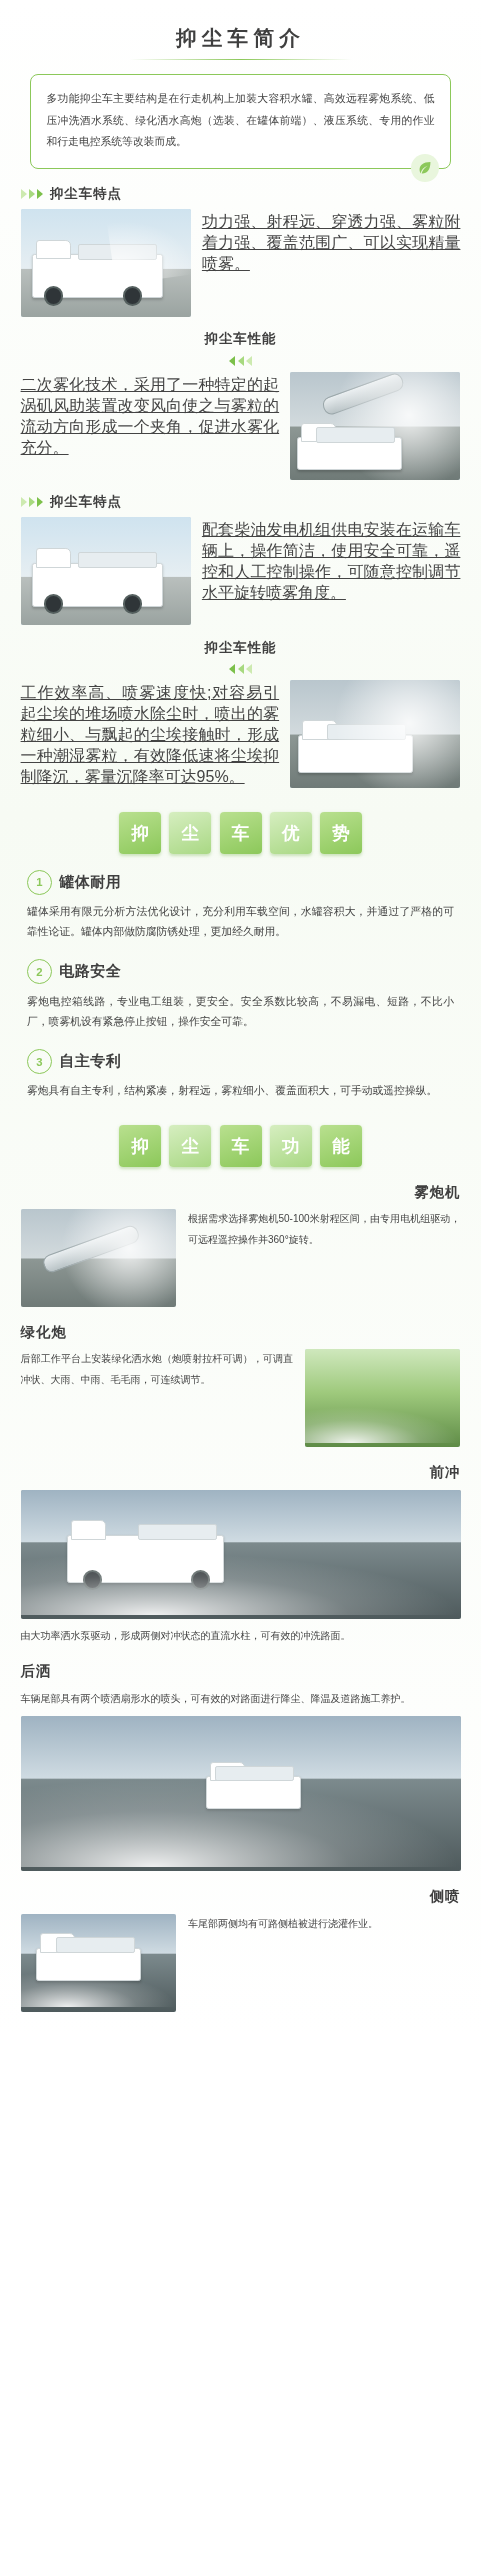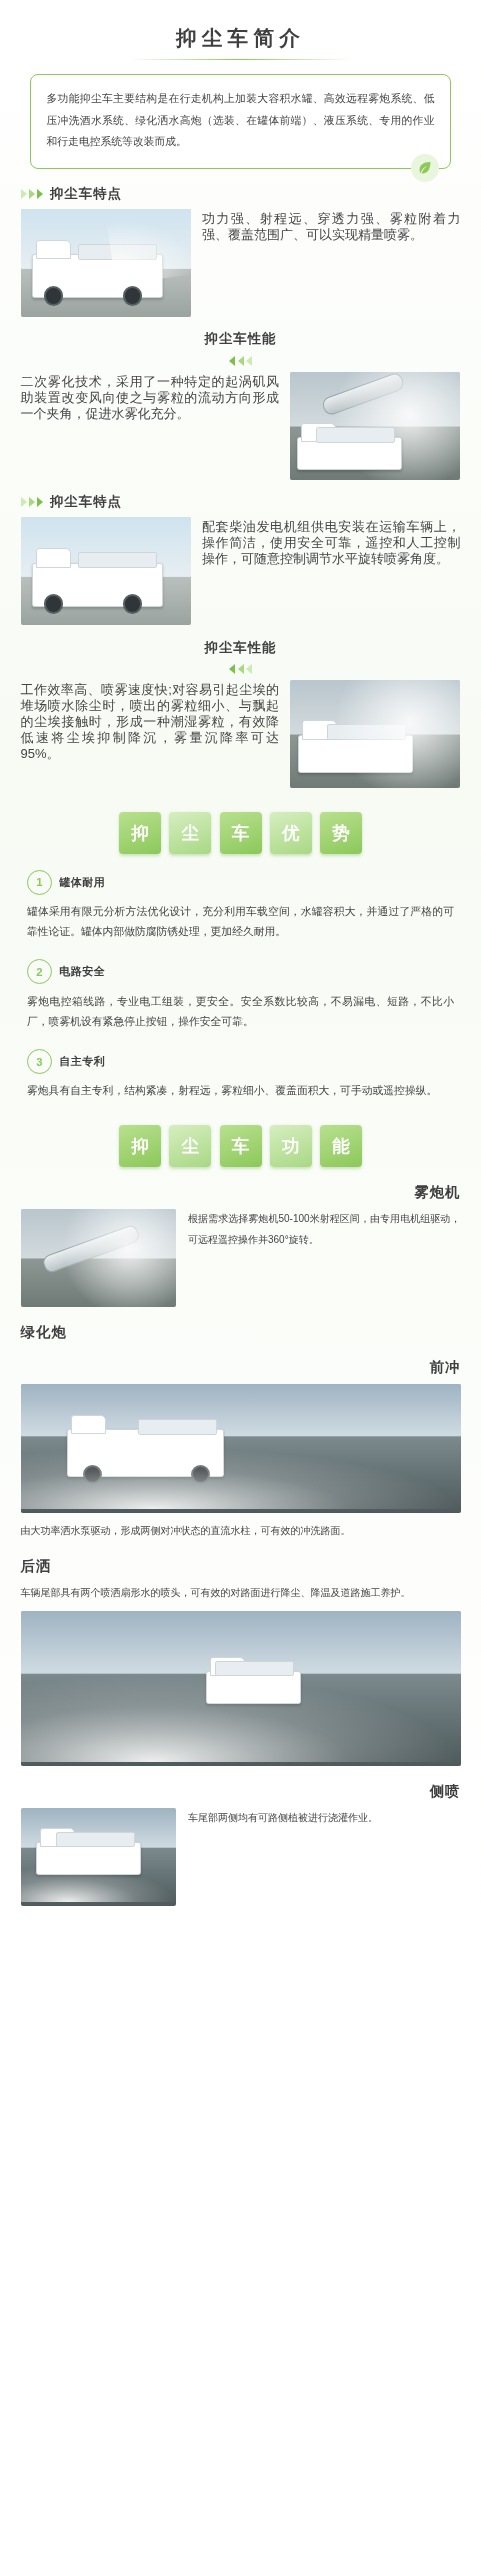--- a/index.html
+++ b/index.html
@@ -124,25 +124,26 @@
     width: 170px;
     height: 108px;
     border-radius: 2.1px;
     flex: 0 0 170px;
     position: relative;
     overflow: hidden;
     background: #bcd2dd;
   }
   .feature-text {
     flex: 1;
-    font-size: 13px;
-    line-height: 16px;
+    font-size: 16px;
+    line-height: 21px;
     color: #444;
     text-align: justify;
     padding-top: 2.1px;
+    text-decoration: underline;
   }
 
   
   .ph-sky {
     position: absolute; inset: 0;
     background: linear-gradient(180deg,#cfe3ef 0%, #e6eef2 55%, #b9bfbd 56%, #9aa3a0 100%);
   }
   .ph-sky.gray {
     background: linear-gradient(180deg,#b9c6cd 0%, #d2dadd 50%, #8d9794 51%, #6f7a77 100%);
   }
@@ -244,21 +245,21 @@
     width: 23px; height: 23px;
     border-radius: 50%;
     border: 1px solid #8cc85a;
     color: #8cc85a;
     font-size: 11.3px;
     display: flex; align-items: center; justify-content: center;
     font-weight: bold;
     flex: 0 0 23px;
   }
   .adv-title {
-    font-size: 11px;
+    font-size: 15px;
     font-weight: bold;
     color: #3f3f3f;
     letter-spacing: 0.5px;
   }
   .adv-text {
     font-size: 10.8px;
     line-height: 20.6px;
     color: #444;
     text-align: justify;
   }
@@ -453,20 +454,27 @@
         <div class="ph-sky gray"></div>
         <div class="ph-cannon" style="left:20.6px;top:31px;width:98px;"></div>
         <div class="ph-mist"></div>
       </div>
       <div class="func-text">根据需求选择雾炮机50-100米射程区间，由专用电机组驱动，可远程遥控操作并360°旋转。</div>
     </div>
   </div>
 
   <div class="func">
     <div class="func-title">绿化炮</div>
+    <div class="func-body">
+      <div class="func-text">后部工作平台上安装绿化洒水炮（炮喷射拉杆可调），可调直冲状、大雨、中雨、毛毛雨，可连续调节。</div>
+      <div class="photo-sm">
+        <div class="ph-green"></div>
+        <div class="ph-water-jet"></div>
+      </div>
+    </div>
   </div>
 
   <div class="func">
     <div class="func-title right">前冲</div>
     <div class="photo-wide">
       <div class="ph-sky road"></div>
       <div class="ph-truck" style="left:46px;bottom:36px;width:155px;height:46px;"></div>
       <div class="ph-wheel" style="left:62px;bottom:29px;"></div>
       <div class="ph-wheel" style="left:170px;bottom:29px;"></div>
       <div class="ph-water-jet" style="height:62px;"></div>

